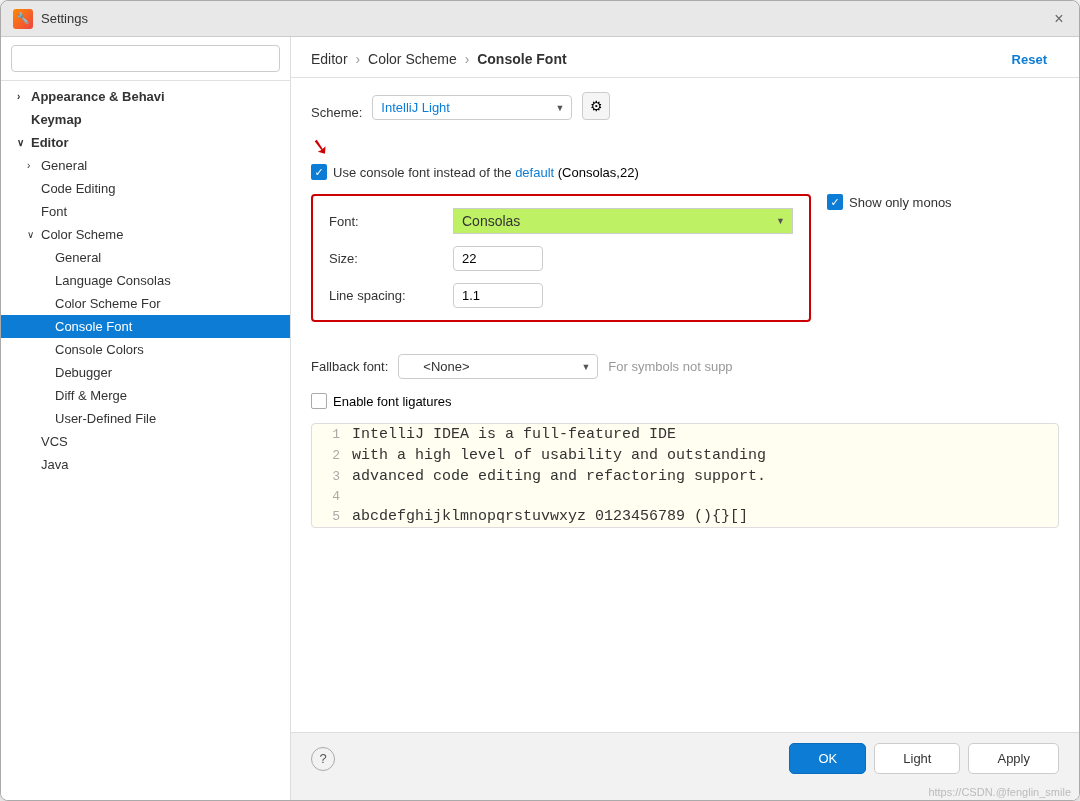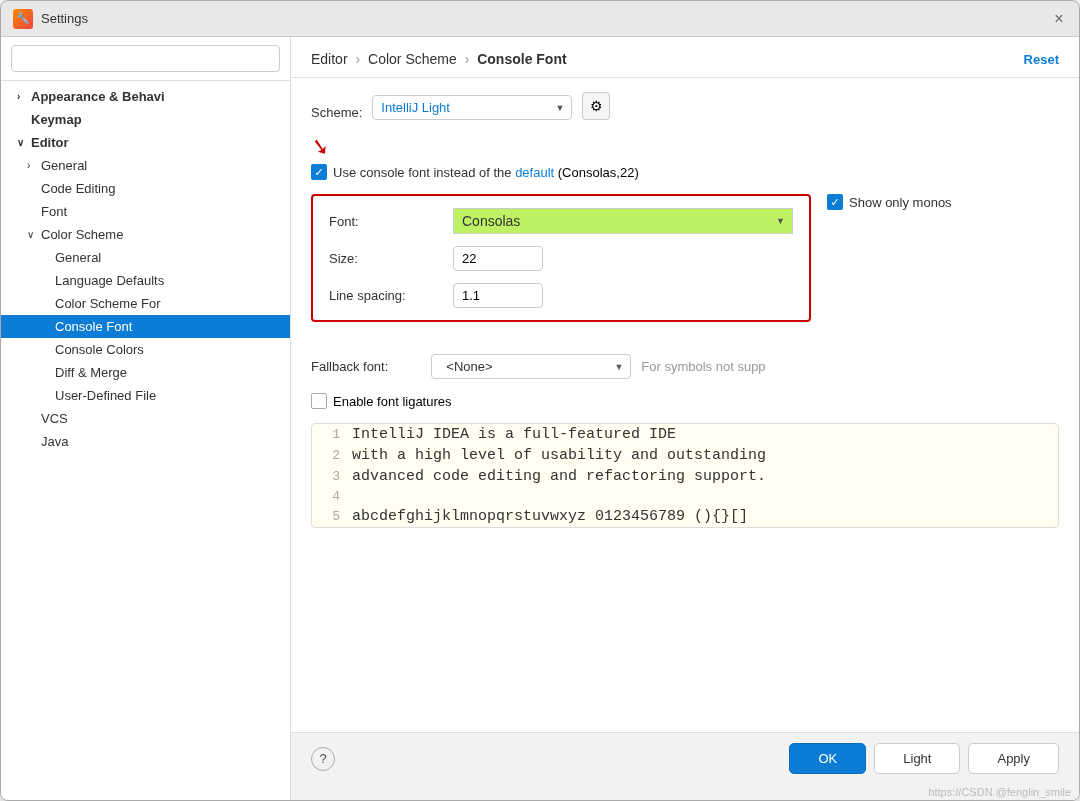--- a/index.html
+++ b/index.html
@@ -117,21 +117,21 @@
       flex-direction: column;
       overflow: hidden;
       background: #fff;
     }
 
     
     .content-header {
       display: flex;
       align-items: center;
       justify-content: space-between;
-      padding: 14px 20px 10px 20px;
+      padding: 14px 32px 10px 20px;
       border-bottom: 1px solid #e0e0e0;
       flex-shrink: 0;
     }
     .breadcrumb { font-size: 14px; color: #333; }
     .breadcrumb span { color: #333; }
     .breadcrumb .bc-sep { margin: 0 4px; color: #999; }
     .breadcrumb .bc-active { font-weight: 600; }
     .reset-link {
       color: #0c7cd5;
       font-size: 13px;
@@ -300,28 +300,27 @@
       position: absolute;
       right: 8px; top: 50%;
       transform: translateY(-50%);
       font-size: 9px;
       color: #555;
       pointer-events: none;
     }
     .fallback-select {
       border: 1px solid #ccc;
       border-radius: 4px;
-      padding: 4px 24px 4px 14px;
+      padding: 4px 24px 4px 24px;
       font-size: 13px;
       color: #333;
       background: #fff;
       appearance: none;
       cursor: pointer;
       width: 200px;
-      margin-left: 33px;
     }
     .fallback-hint { color: #999; font-size: 13px; }
 
     
     .ligatures-row {
       display: flex;
       align-items: center;
       gap: 6px;
       margin-bottom: 14px;
     }
@@ -470,38 +469,42 @@
           <span>Color Scheme</span>
         </div>
 
         <div class="tree-item indent2">
           <span class="arrow"></span>
           <span>General</span>
         </div>
 
         <div class="tree-item indent2">
           <span class="arrow"></span>
-          <span>Language Defaults</span>
+          <span>Language Consolas</span>
         </div>
 
         <div class="tree-item indent2">
           <span class="arrow"></span>
           <span>Color Scheme For</span>
         </div>
 
         <div class="tree-item indent2 selected">
           <span class="arrow"></span>
           <span>Console Font</span>
         </div>
 
         <div class="tree-item indent2">
           <span class="arrow"></span>
           <span>Console Colors</span>
         </div>
 
+        <div class="tree-item indent2">
+          <span class="arrow"></span>
+          <span>Debugger</span>
+        </div>
 
         <div class="tree-item indent2">
           <span class="arrow"></span>
           <span>Diff &amp; Merge</span>
         </div>
 
         <div class="tree-item indent2">
           <span class="arrow"></span>
           <span>User-Defined File</span>
         </div>

